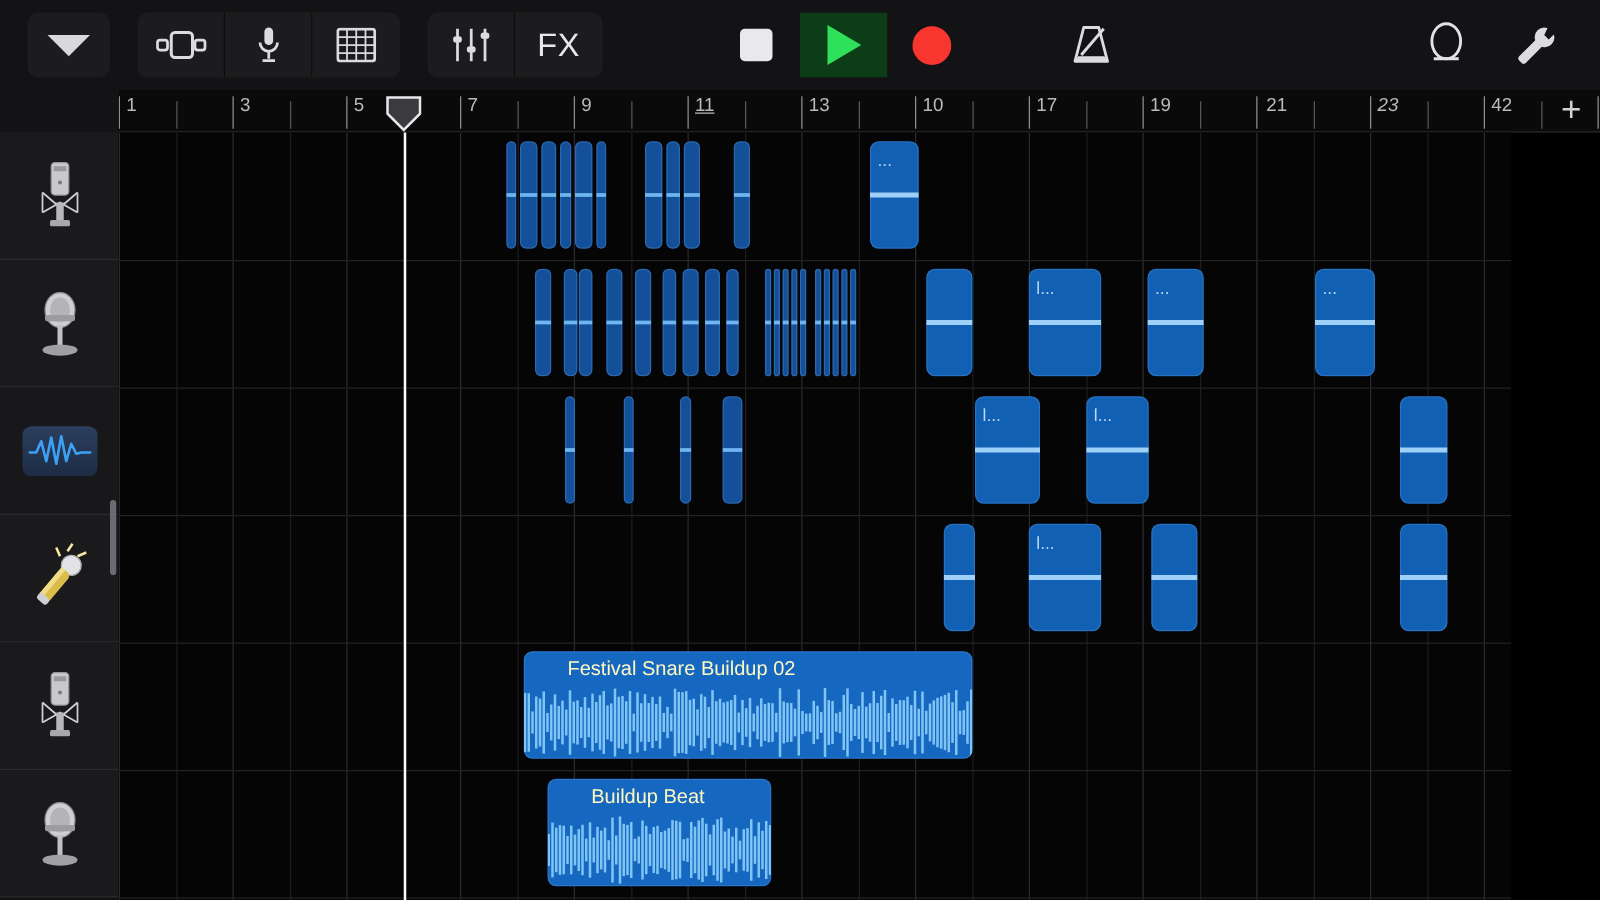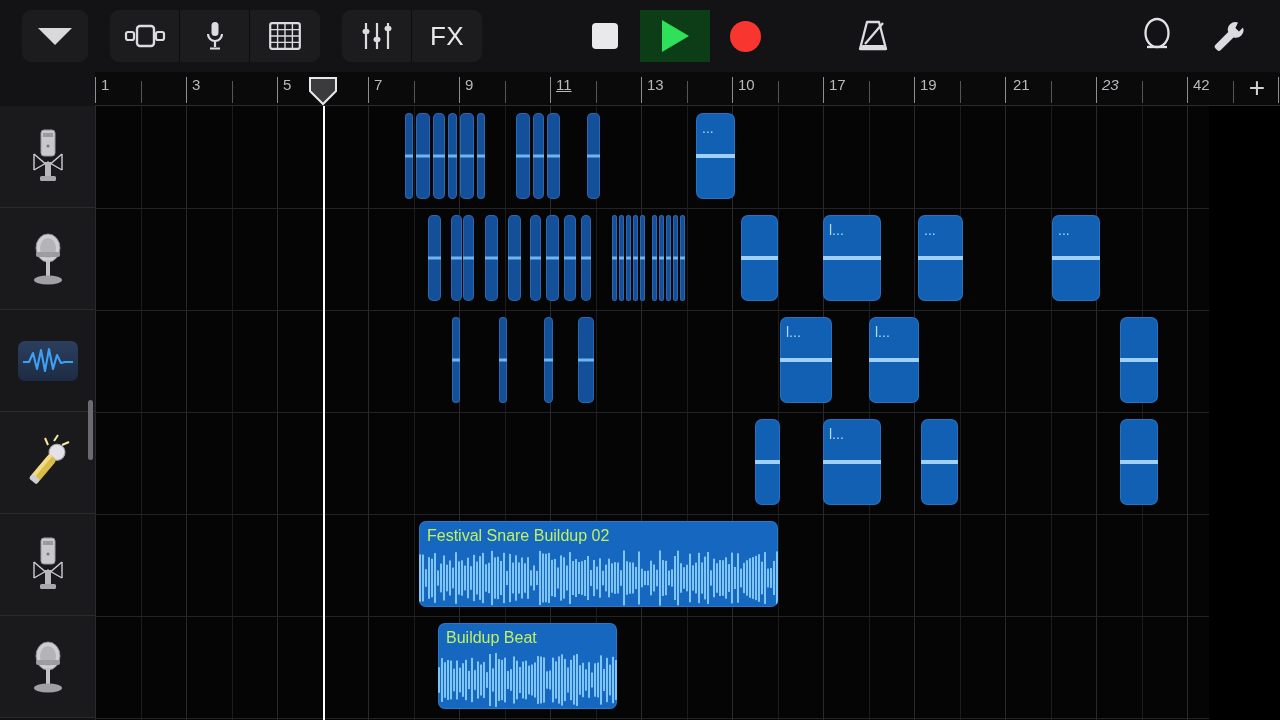--- a/index.html
+++ b/index.html
@@ -101,21 +101,21 @@
     position: absolute; left: 0; right: 0; top: 50%;
     height: 4px; background: #9fd0f8; transform: translateY(-50%);
   }
   .clip .wavebar.bumpy {
     background: repeating-linear-gradient(90deg,#9fd0f8 0 3px, #7fc0f2 3px 5px, #9fd0f8 5px 9px);
   }
   .clip.slice { background: #14509a; border-radius: 5px; box-shadow: inset 0 0 0 1px rgba(110,165,225,0.28); }
   .clip.slice .wavebar { height: 3px; background: #6fb6f0; }
 
   .clip.loopclip { background: #1667bf; }
-  .clip.loopclip .lbl { color: #bef264; }
+  .clip.loopclip .lbl { color: #fef9c3; margin-left: 27px; }
   .wavecanvas { position: absolute; left: 0; right: 0; bottom: 0; top: 28px; }
 
   
   .playline { position: absolute; top: 0; bottom: 0; width: 2px; background: #ffffff; z-index: 40; }
   .phead {
     position: absolute; z-index: 45; width: 30px; height: 30px;
   }
   .phead svg { display: block; }
 
   

